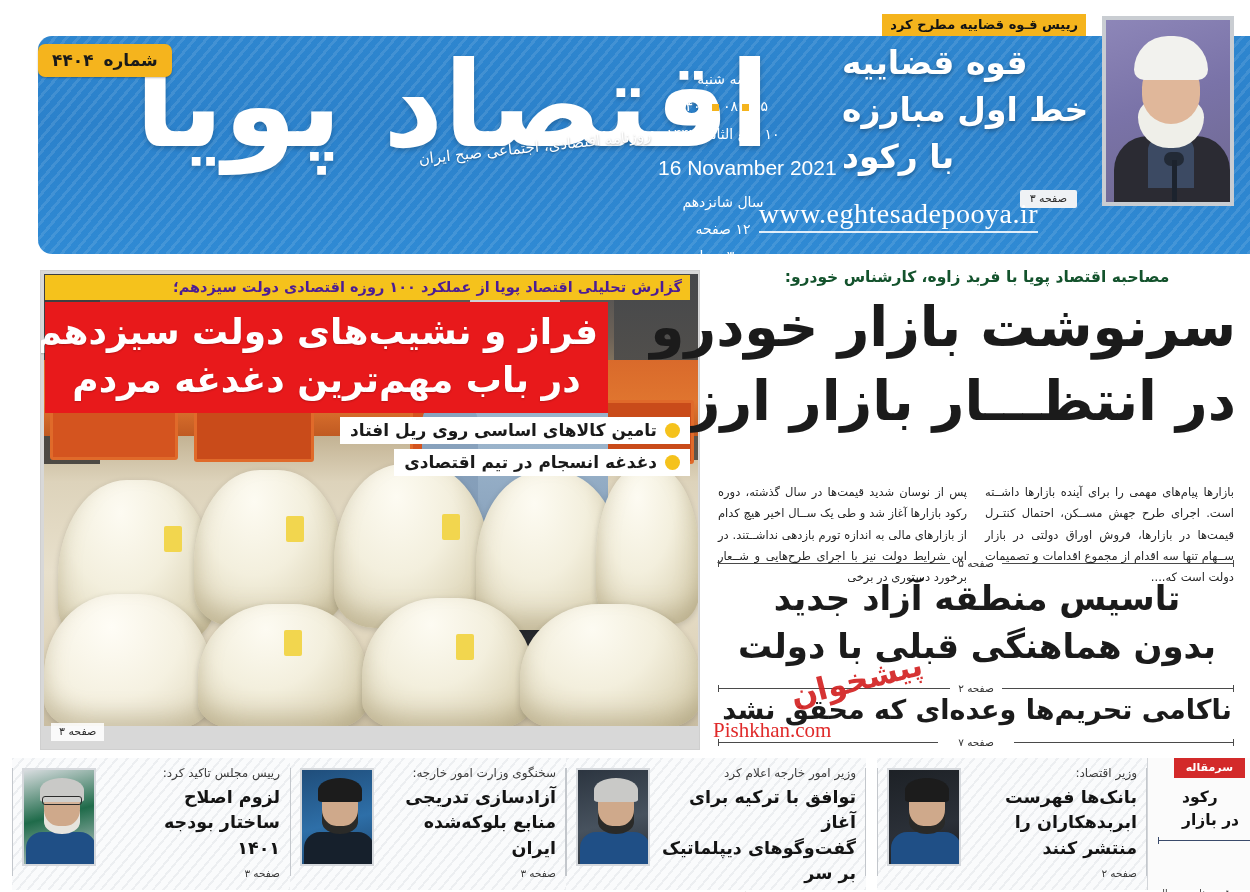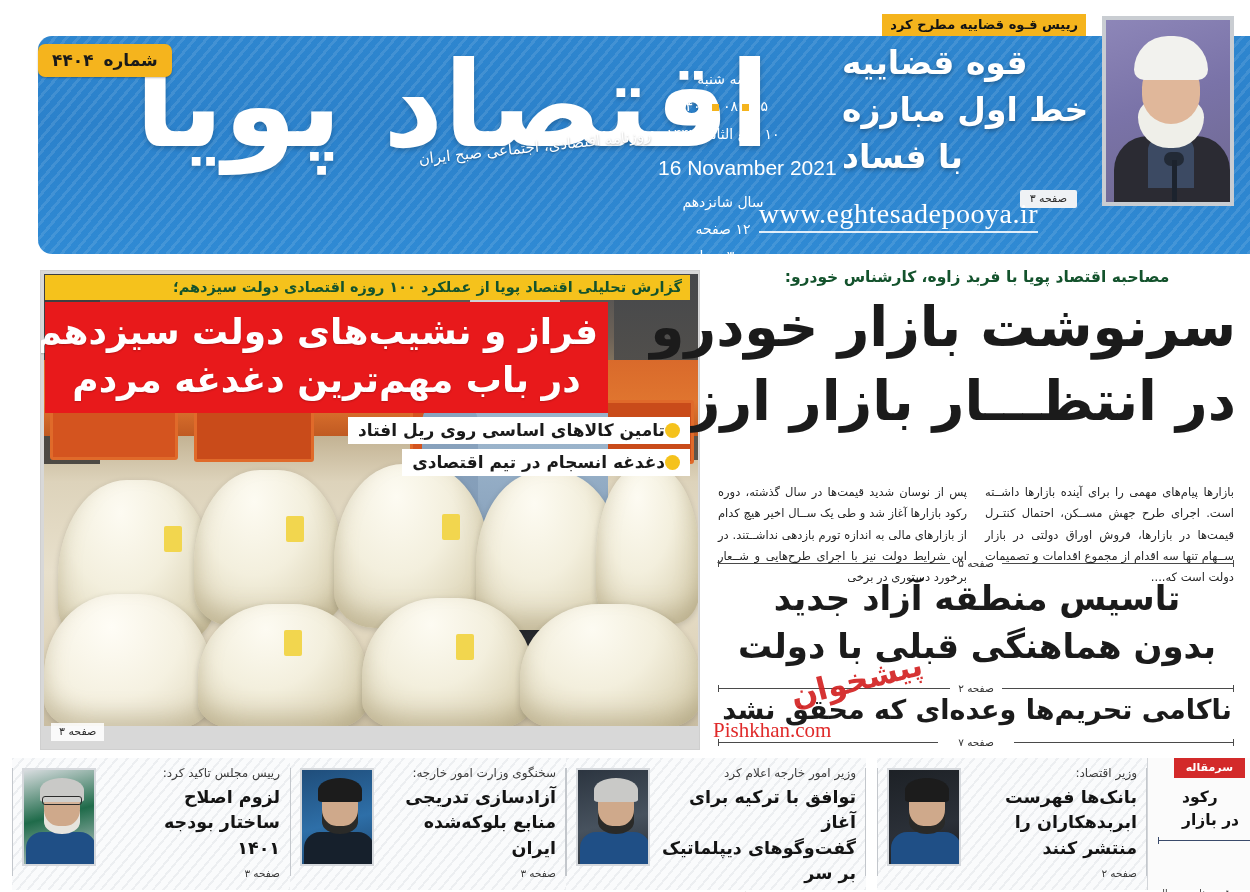--- a/index.html
+++ b/index.html
@@ -285,21 +285,21 @@
     background: linear-gradient(180deg, #3b3d40 0%, #4e4a44 100%); }
   .mp-dark-right { position:absolute; right:0; top:0; width:84px; height:186px;
     background: linear-gradient(180deg, #46484b 0%, #5d564c 100%); }
 
   
   .pk-kicker {
     position: absolute;
     left: 4px; top: 4px;
     width: 645px;
     background: #f5c21c;
-    color: #14532d;
+    color: #4c1d95;
     font-size: 14.5px;
     font-weight: bold;
     padding: 4px 8px 5px 8px;
     text-align: right;
     direction: rtl;
     white-space: nowrap;
     letter-spacing: -0.4px;
     z-index: 6;
   }
   
@@ -326,20 +326,21 @@
   .pk-bullets {
     position: absolute;
     left: 4px; top: 146px;
     width: 645px;
     z-index: 6;
     direction: rtl;
   }
   .pk-bullet {
     display: inline-flex;
     align-items: center;
+    gap: 8px;
     background: #ffffff;
     color: #1a1a1a;
     font-size: 17px;
     font-weight: bold;
     padding: 3px 10px 4px 10px;
     margin-bottom: 5px;
     float: right;
     clear: both;
     white-space: nowrap;
   }
@@ -650,21 +651,21 @@
       <div class="dl">سال شانزدهم</div>
       <div class="dl">۱۲ صفحه</div>
       <div class="dl">۳۰۰۰ تومان</div>
     </div>
 
     <div class="top-teaser">
       <div class="teaser-kicker">رییس قـوه قضاییه مطرح کرد</div>
       <div class="teaser-title">
         <div>قوه قضاییه</div>
         <div>خط اول مبارزه</div>
-        <div>با فساد</div>
+        <div>با رکود</div>
       </div>
       <div class="teaser-page">صفحه ۳</div>
       <div class="teaser-photo">
         <div class="tp-body"></div>
         <div class="tp-shirt"></div>
         <div class="tp-beard"></div>
         <div class="tp-face"></div>
         <div class="tp-turban"></div>
         <div class="tp-michead"></div>
         <div class="tp-mic"></div>

